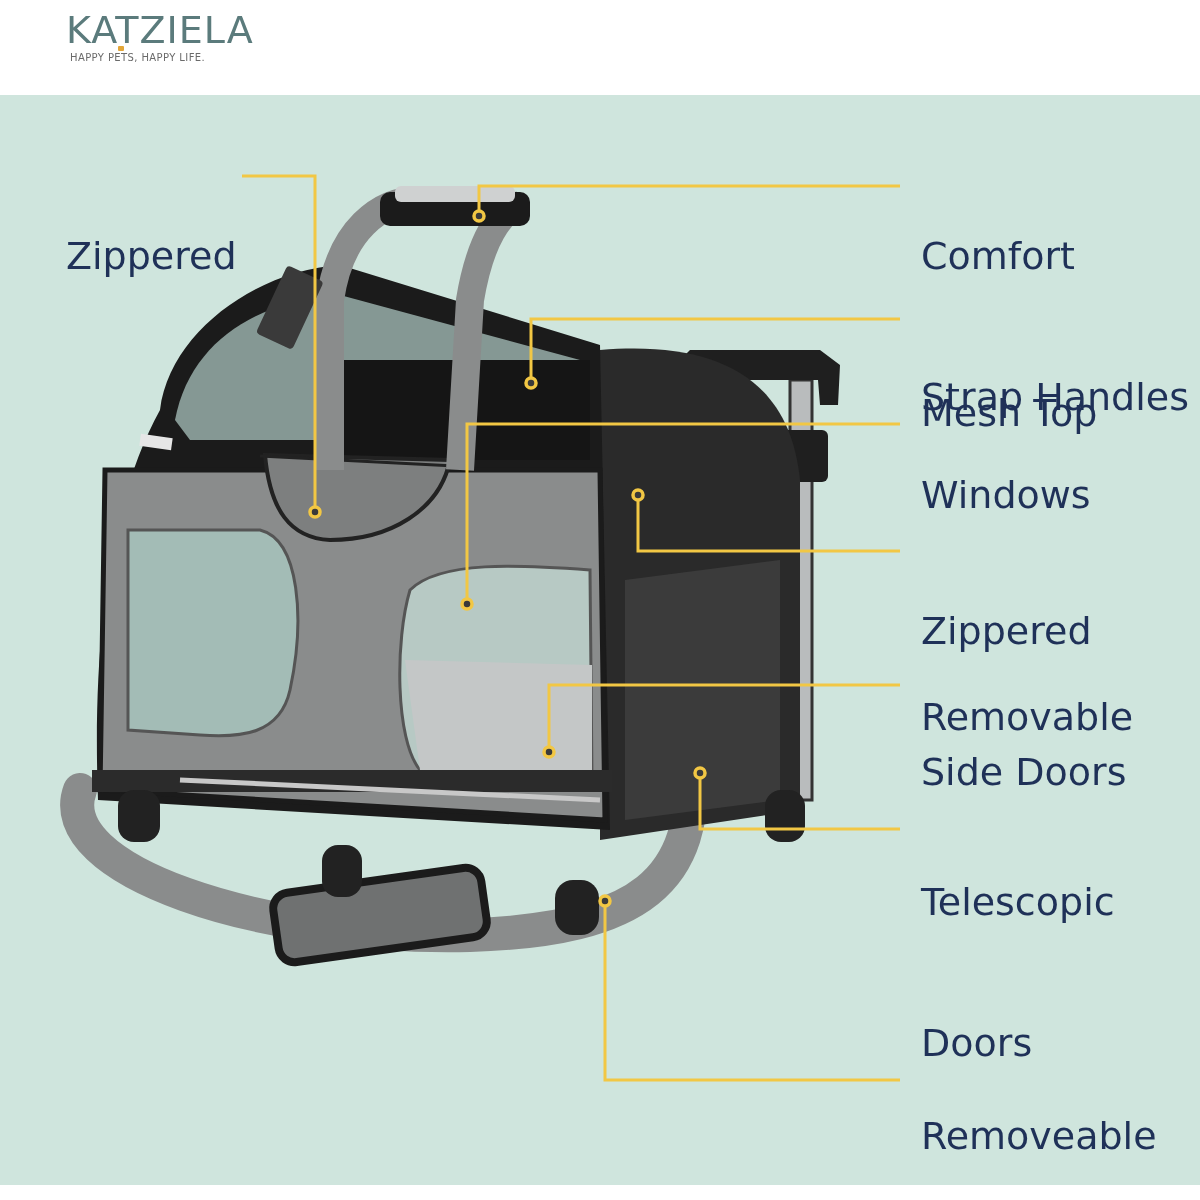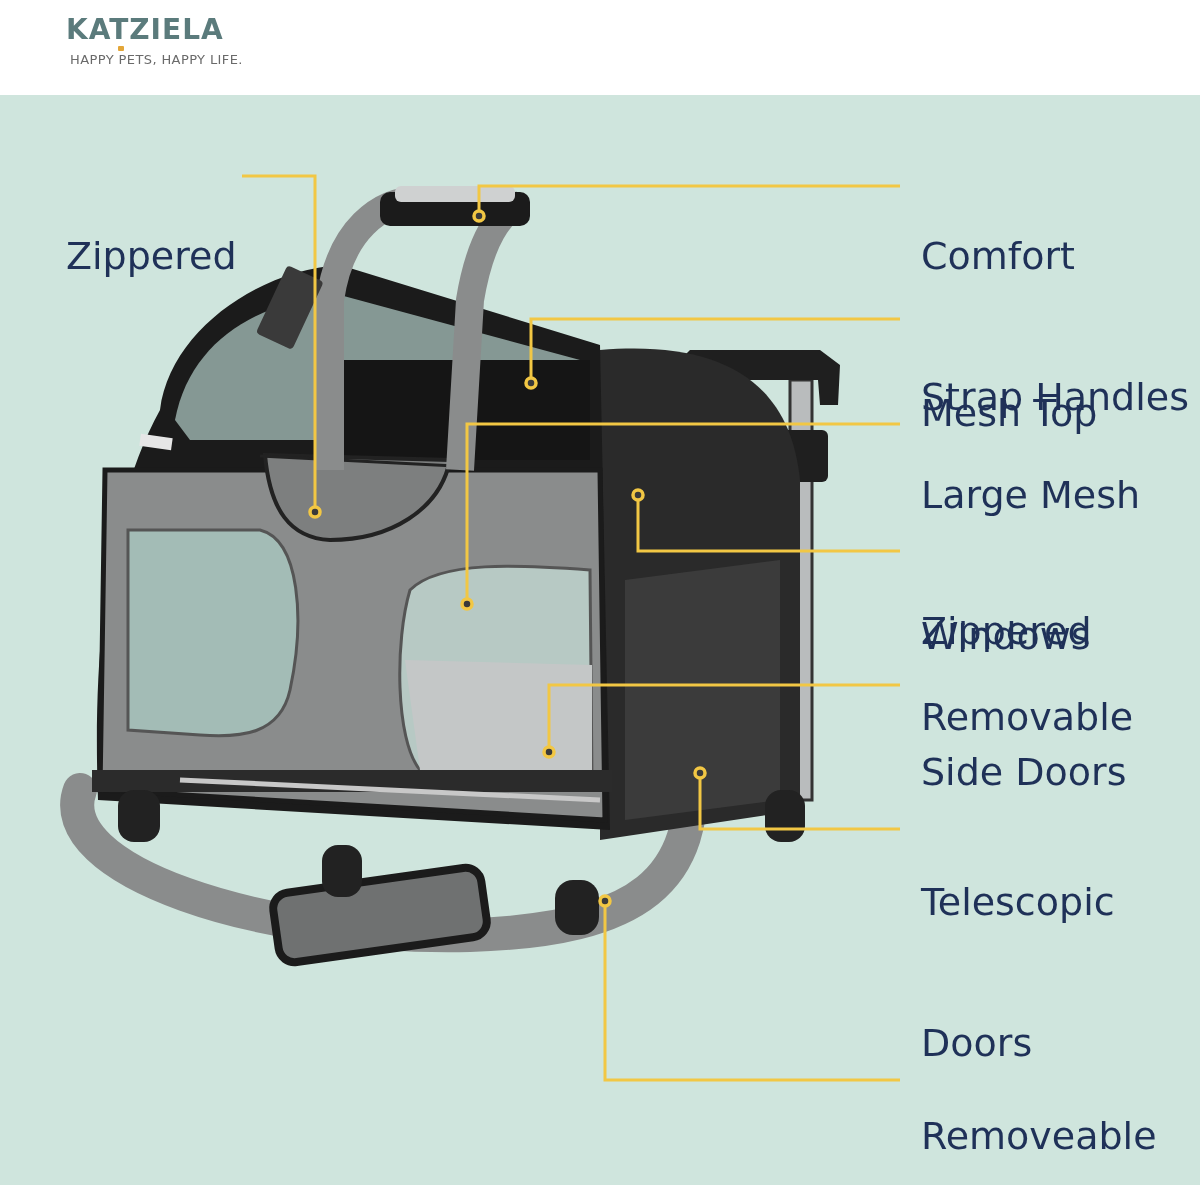--- a/index.html
+++ b/index.html
@@ -1,23 +1,23 @@
 <!DOCTYPE html>
 <html><head>
   <meta charset="utf-8">
   <style>
     * { box-sizing: border-box; margin: 0; padding: 0; }
     html, body { width: 1200px; height: 1200px; background: #ffffff; overflow: hidden; }
     body { position: relative; font-family: "Liberation Sans", "DejaVu Sans", sans-serif; }
 
     .header { position: absolute; left: 0; top: 0; width: 1200px; height: 95px; background: #ffffff; }
     .logo { position: absolute; left: 66px; top: 12px; }
-    .logo-word { font-family: "DejaVu Sans", sans-serif; font-size: 28px; font-weight: bold; letter-spacing: 1px; color: #5b7b7c; line-height: 36px; }
+    .logo-word { font-family: "DejaVu Sans", sans-serif; font-size: 38px; font-weight: normal; letter-spacing: 1px; color: #5b7b7c; line-height: 36px; }
     .logo-dot { position: absolute; left: 52px; top: 34px; width: 6px; height: 5px; background: #e3a638; border-radius: 1px; }
-    .logo-tagline { font-family: "DejaVu Sans", sans-serif; font-size: 13px; color: #6a6a6a; letter-spacing: 0.4px; margin-left: 4px; margin-top: 4px; }
+    .logo-tagline { font-family: "DejaVu Sans", sans-serif; font-size: 10px; color: #6a6a6a; letter-spacing: 0.4px; margin-left: 4px; margin-top: 4px; }
 
     .panel { position: absolute; left: 0; top: 95px; width: 1200px; height: 1090px; background: #cfe5dd; }
     .panel-bottom { position: absolute; left: 0; top: 1185px; width: 1200px; height: 15px; background: #ffffff; }
 
     .label { position: absolute; font-family: "DejaVu Sans", sans-serif; font-size: 38px; line-height: 47px; color: #1f3158; white-space: pre; }
     .label .line { display: block; }
 
     svg.overlay { position: absolute; left: 0; top: 0; }
   </style>
 </head>
@@ -118,21 +118,20 @@
 </div>
 
 <div class="label" style="left:921px; top:139px;">
   <span class="line">Comfort</span>
   <span class="line">Strap Handles</span>
 </div>
 <div class="label" style="left:921px; top:296px;text-align:right;">
   <span class="line">Mesh Top</span>
 </div>
 <div class="label" style="left:921px; top:378px;">
-  <span class="line">Large Mesh</span>
   <span class="line">Windows</span>
 </div>
 <div class="label" style="left:921px; top:514px;">
   <span class="line">Zippered</span>
   <span class="line">Side Doors</span>
 </div>
 <div class="label" style="left:921px; top:600px;">
   <span class="line">Removable</span>
 </div>
 <div class="label" style="left:921px; top:785px;">

